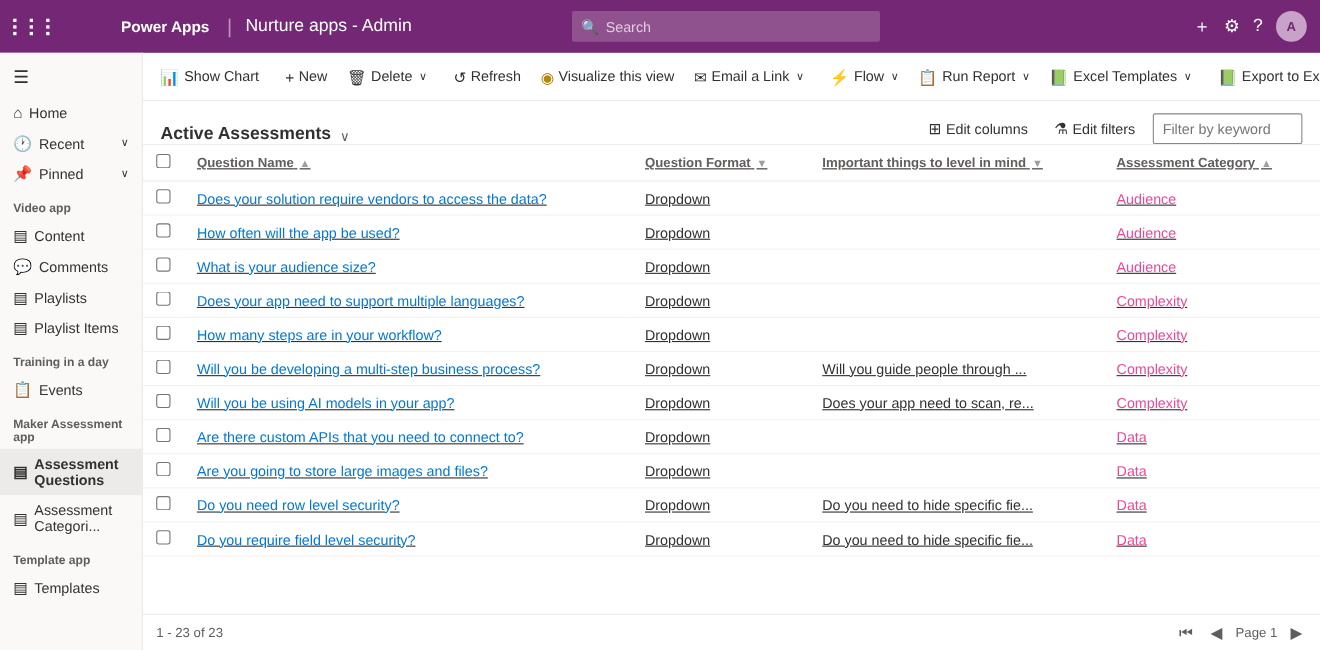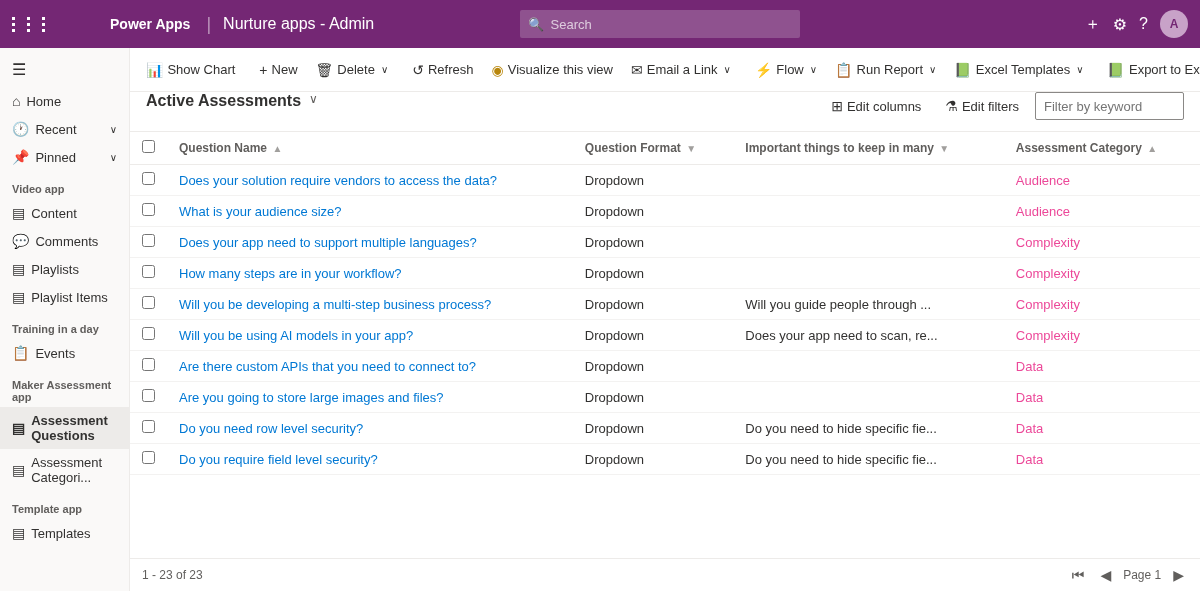--- a/index.html
+++ b/index.html
@@ -172,21 +172,21 @@
       margin: 0 2px;
     }
     .cmd-btn.blue-icon .cmd-icon { color: #0078d4; }
     .cmd-btn.green-icon .cmd-icon { color: #107c10; }
     .cmd-btn.gold-icon .cmd-icon { color: #b8860b; }
 
     
     .view-header {
       height: 40px;
       display: flex;
-      align-items: flex-start;
+      align-items: flex-end;
       padding: 0 16px;
       border-bottom: 1px solid #edebe9;
       flex-shrink: 0;
       gap: 8px;
     }
     .view-title {
       font-size: 16px;
       font-weight: 600;
       color: #323130;
     }
@@ -209,28 +209,29 @@
       color: #323130;
       border-radius: 2px;
     }
     .view-header-btn .icon { font-size: 14px; }
     .filter-keyword {
       border: 1px solid #8a8886;
       border-radius: 2px;
       height: 28px;
       padding: 0 8px;
       font-size: 13px;
-      width: 149px;
+      width: 136px;
       outline: none;
     }
 
     
     .table-container {
       flex: 1;
       overflow-y: auto;
+      text-decoration: underline;
     }
     table {
       width: 100%;
       border-collapse: collapse;
     }
     thead tr {
       border-bottom: 1px solid #edebe9;
       background: #fff;
     }
     thead th {
@@ -468,21 +469,21 @@
             </th>
             <th>
               <span>Question Name</span>
               <span class="th-sort">▲</span>
             </th>
             <th>
               <span>Question Format</span>
               <span class="th-sort">▼</span>
             </th>
             <th>
-              <span>Important things to keep in many</span>
+              <span>Important things to level in mind</span>
               <span class="th-sort">▼</span>
             </th>
             <th>
               <span>Assessment Category</span>
               <span class="th-sort">▲</span>
             </th>
           </tr>
         </thead>
         <tbody id="table-body">
         <tr>
@@ -496,20 +497,33 @@
       <td></td>
       <td class="category-cell">
         <a href="#">Audience</a>
       </td>
     </tr>
             <tr>
       <td class="row-checkbox">
         <input type="checkbox" style="">
       </td>
       <td class="link-cell">
+        <a href="#">How often will the app be used?</a>
+      </td>
+      <td>Dropdown</td>
+      <td></td>
+      <td class="category-cell">
+        <a href="#">Audience</a>
+      </td>
+    </tr>
+            <tr>
+      <td class="row-checkbox">
+        <input type="checkbox" style="">
+      </td>
+      <td class="link-cell">
         <a href="#">What is your audience size?</a>
       </td>
       <td>Dropdown</td>
       <td></td>
       <td class="category-cell">
         <a href="#">Audience</a>
       </td>
     </tr>
             <tr>
       <td class="row-checkbox">

